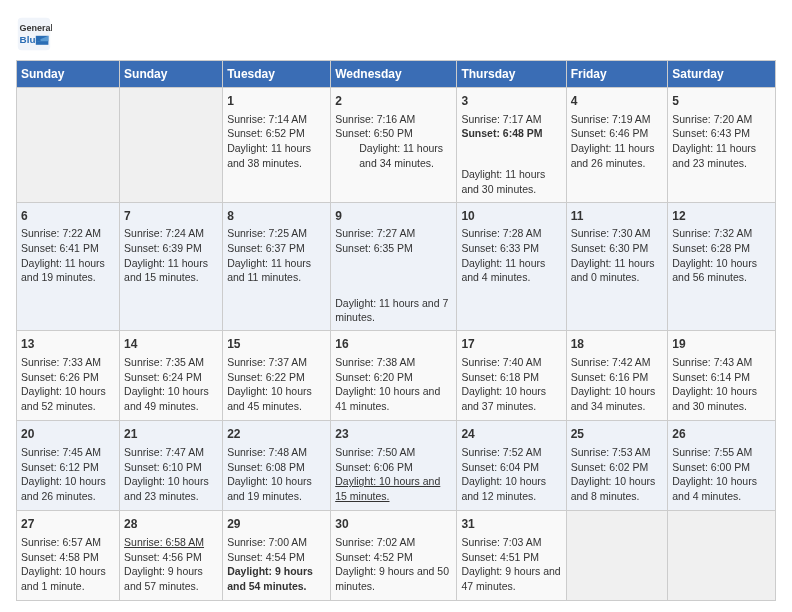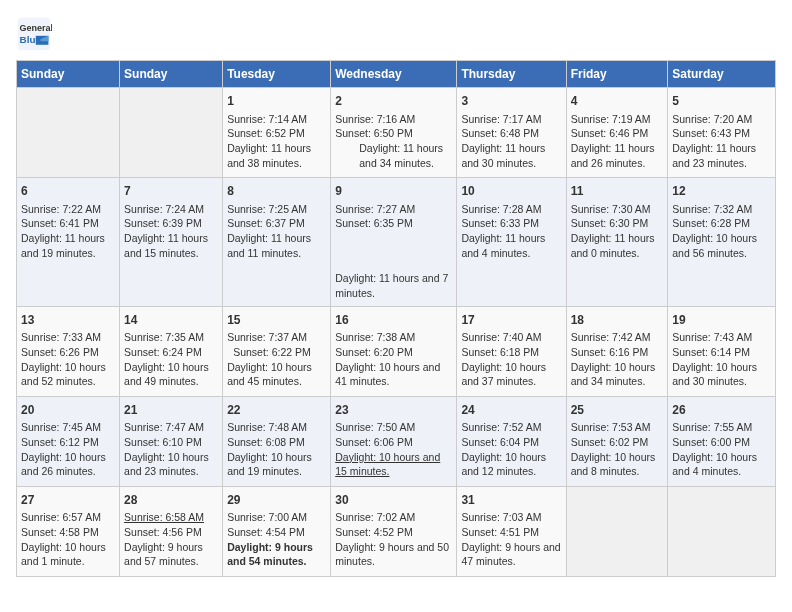--- a/index.html
+++ b/index.html
@@ -122,22 +122,22 @@
         </td>
         <td>
           <span class="day-number">2</span>
           <span style="display: block;">Sunrise: 7:16 AM</span>
           <span style="display: block;">Sunset: 6:50 PM</span>
           <span style="display: block; margin-left: 24px;">Daylight: 11 hours and 34 minutes.</span>
         </td>
         <td>
           <span class="day-number">3</span>
           <span style="display: block;">Sunrise: 7:17 AM</span>
-          <span style="display: block;">Sunset: 6:48 PM</span>
-          <span style="display: block;">Daylight: 11 hours and 30 minutes.</span>
+          <span style="display: block; font-weight: bold;">Sunset: 6:48 PM</span>
+          <span style="display: block; margin-top: 26px;">Daylight: 11 hours and 30 minutes.</span>
         </td>
         <td>
           <span class="day-number">4</span>
           <span style="display: block;">Sunrise: 7:19 AM</span>
           <span style="display: block;">Sunset: 6:46 PM</span>
           <span style="display: block;">Daylight: 11 hours and 26 minutes.</span>
         </td>
         <td>
           <span class="day-number">5</span>
           <span style="display: block;">Sunrise: 7:20 AM</span>
@@ -198,21 +198,21 @@
         </td>
         <td>
           <span class="day-number">14</span>
           <span style="display: block;">Sunrise: 7:35 AM</span>
           <span style="display: block;">Sunset: 6:24 PM</span>
           <span style="display: block;">Daylight: 10 hours and 49 minutes.</span>
         </td>
         <td>
           <span class="day-number">15</span>
           <span style="display: block;">Sunrise: 7:37 AM</span>
-          <span style="display: block; margin-left: 6px;">Sunset: 6:22 PM</span>
+          <span style="display: block;">Sunset: 6:22 PM</span>
           <span style="display: block;">Daylight: 10 hours and 45 minutes.</span>
         </td>
         <td>
           <span class="day-number">16</span>
           <span style="display: block;">Sunrise: 7:38 AM</span>
           <span style="display: block;">Sunset: 6:20 PM</span>
           <span style="display: block;">Daylight: 10 hours and 41 minutes.</span>
         </td>
         <td>
           <span class="day-number">17</span>

